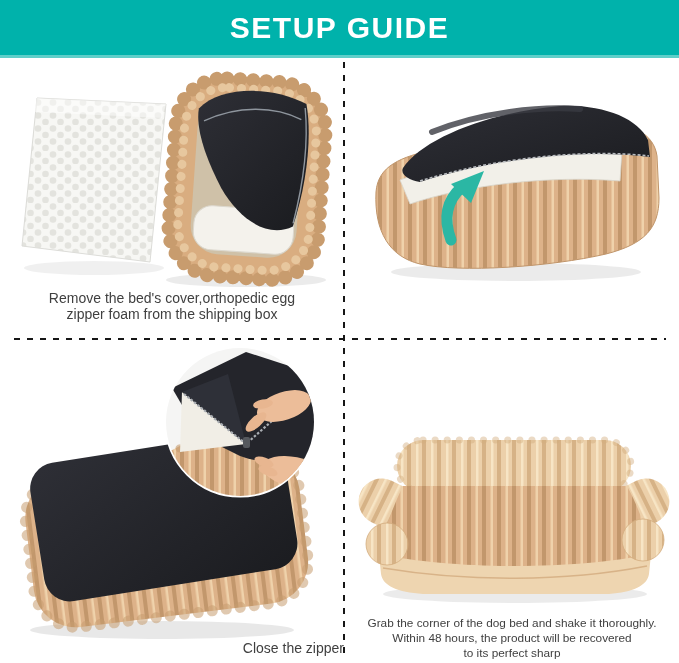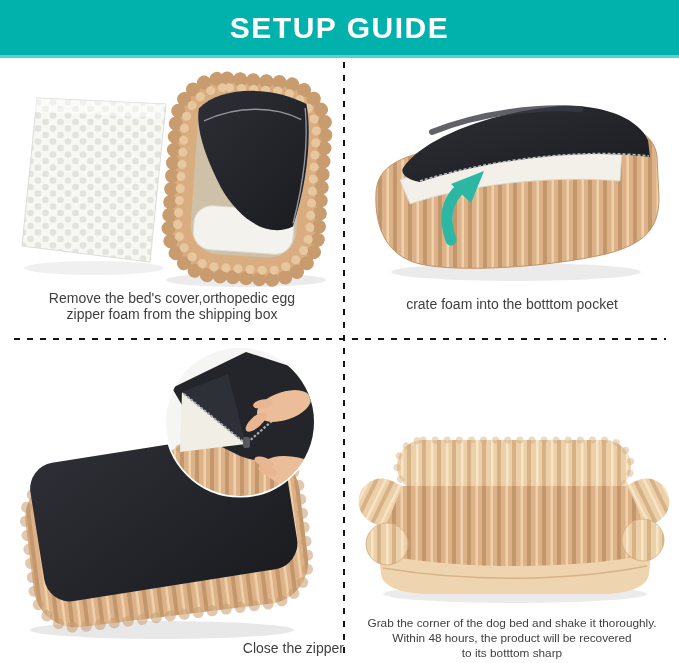--- a/index.html
+++ b/index.html
@@ -164,26 +164,25 @@
       <circle cx="296" cy="144" r="21" fill="url(#ribCream)" stroke="#d3ac7e" stroke-width="0.8"></circle>
     </g>
   </svg>
 
   <div class="caption cap1">
     <div>Remove the bed's cover,orthopedic egg</div>
     <div>zipper foam from the shipping box</div>
   </div>
 
   <div class="caption cap2">
-    <div>crate foam into the botttom pocket</div>
   </div>
 
   <div class="caption cap3">
     <div>Close the zipper</div>
   </div>
 
   <div class="caption cap4">
     <div>Grab the corner of the dog bed and shake it thoroughly.</div>
     <div>Within 48 hours, the product will be recovered</div>
-    <div>to its botttom sharp</div>
+    <div>to its perfect sharp</div>
   </div>
 
 </div>
 
 </body></html>

